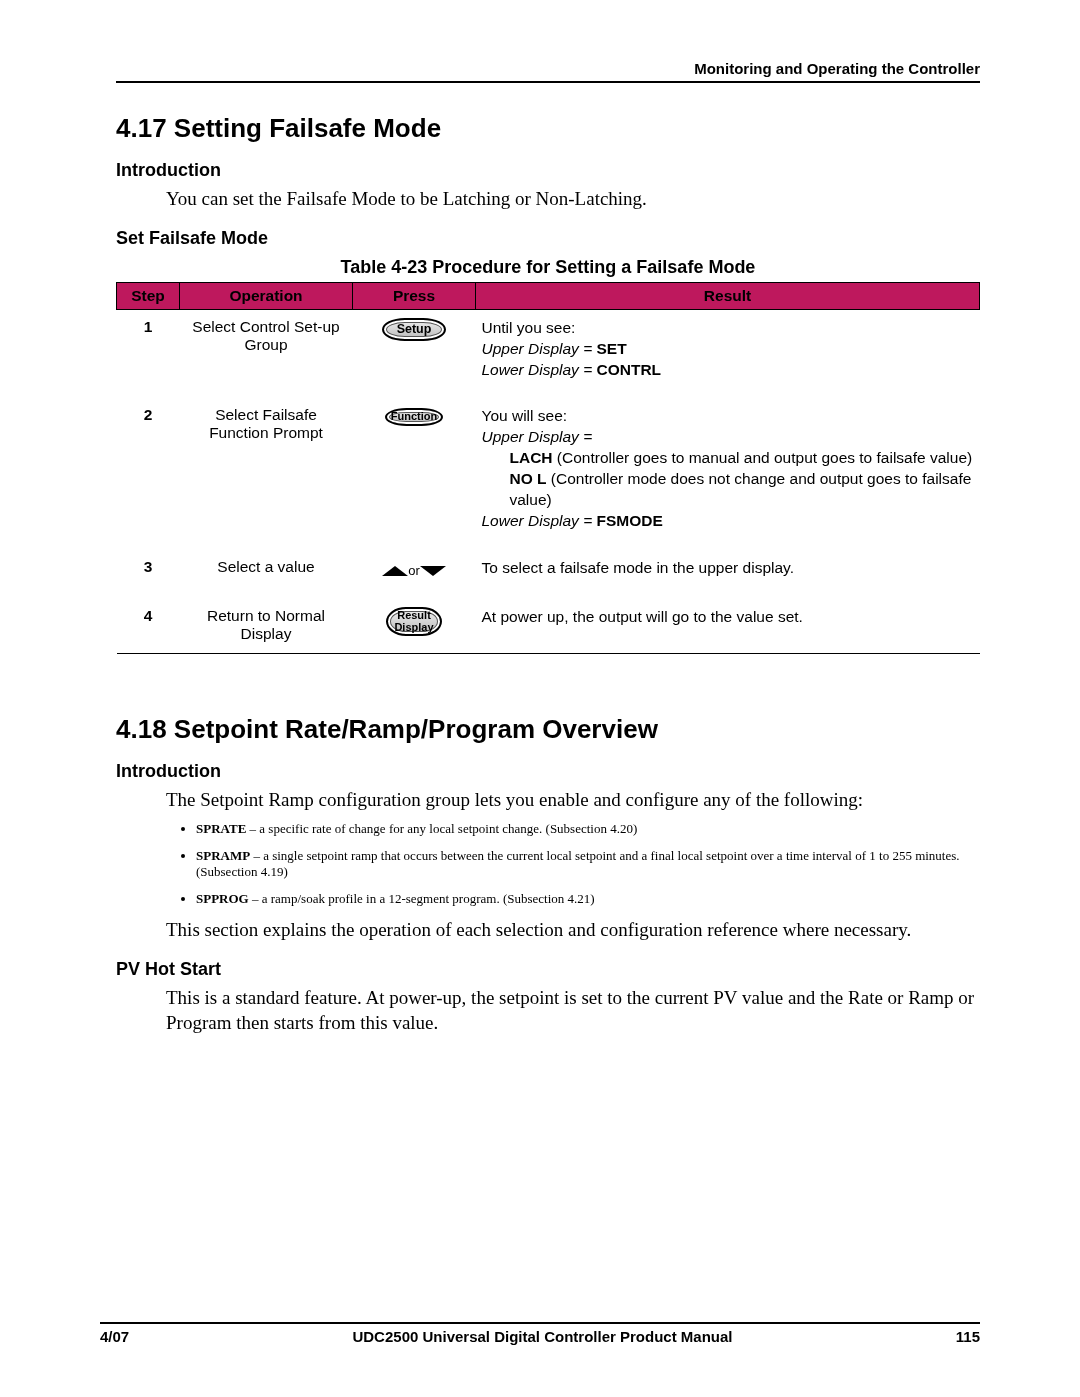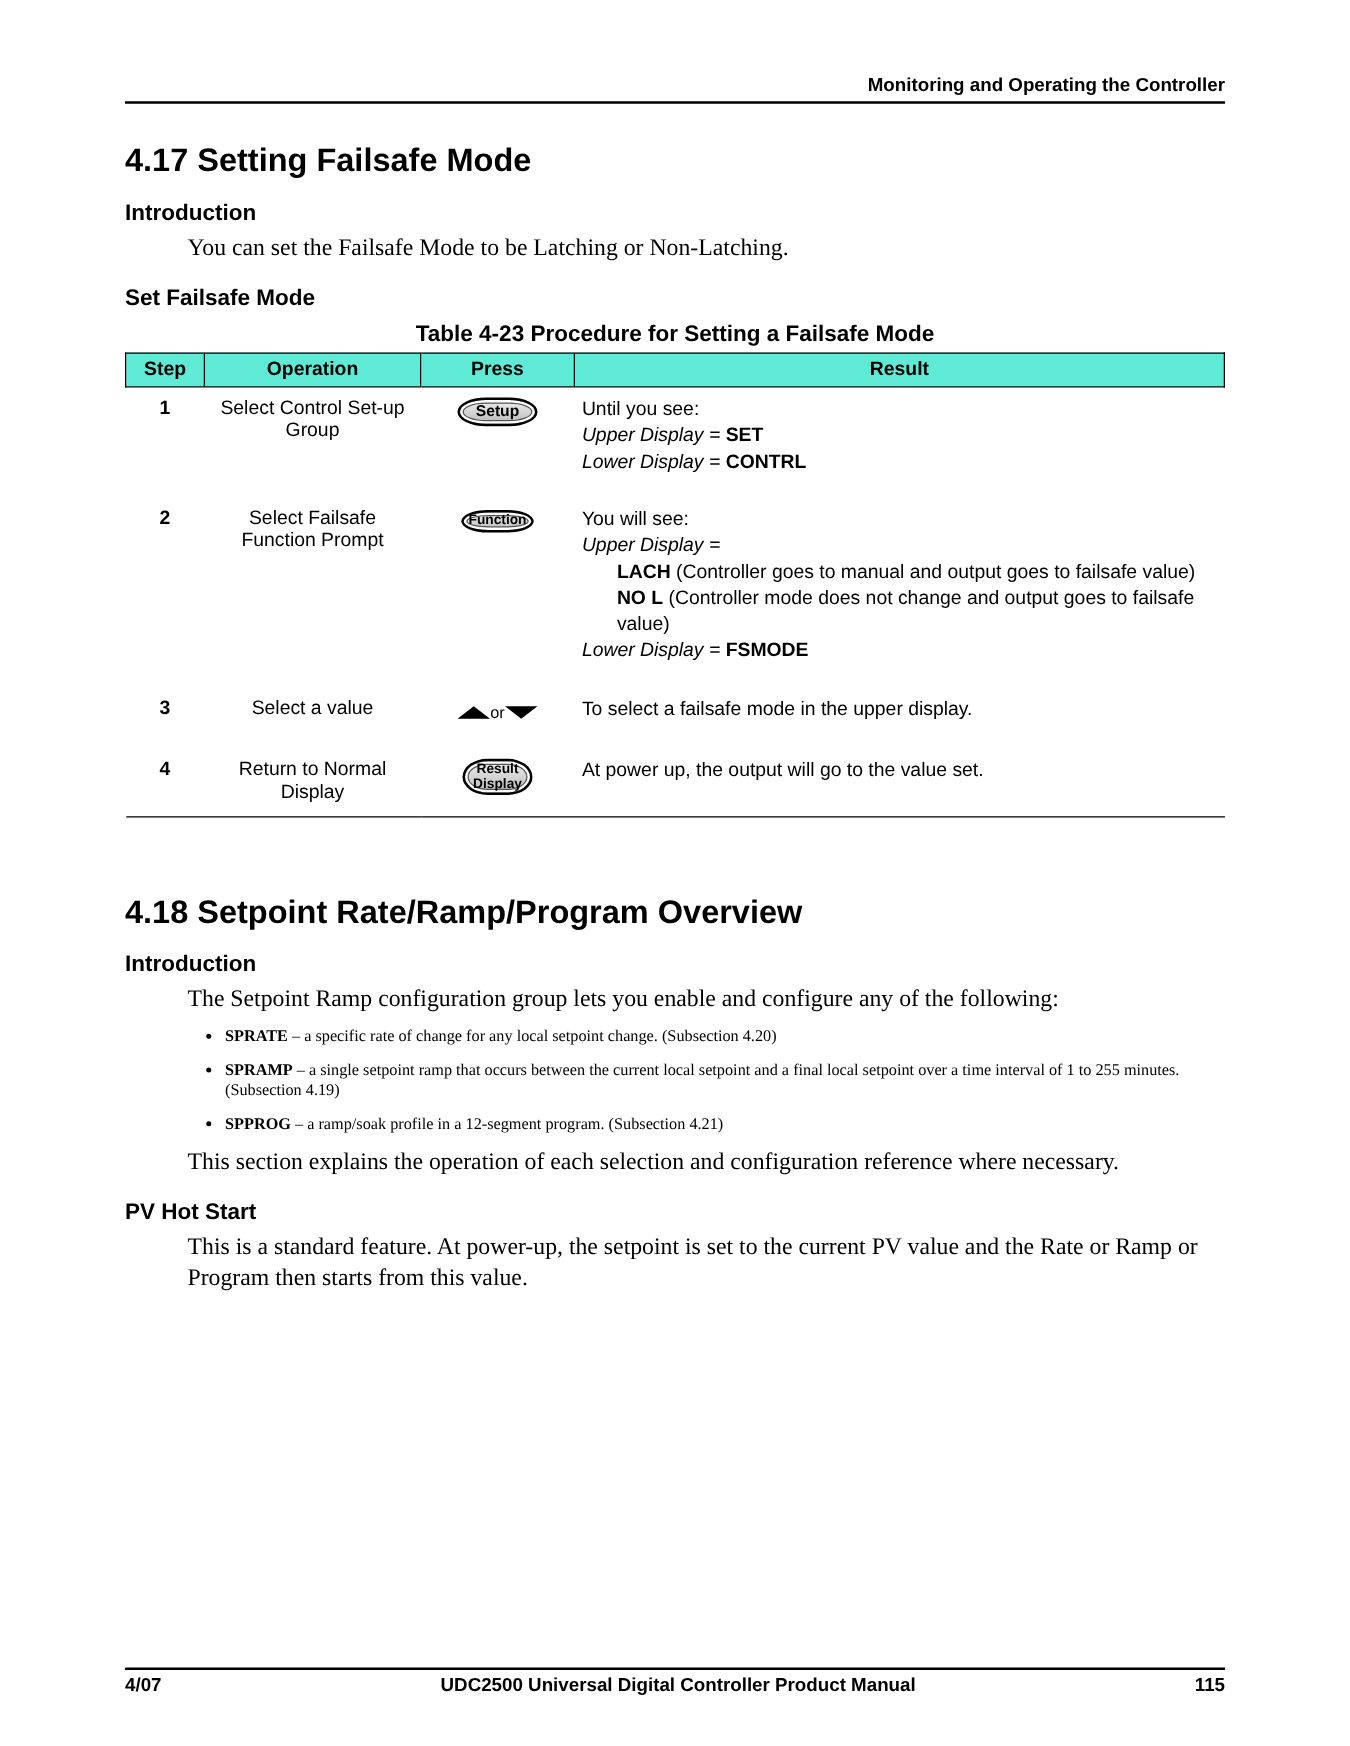--- a/index.html
+++ b/index.html
@@ -6,20 +6,21 @@
     margin: 0;
     padding: 0;
     background: #fff;
     font-family: "Times New Roman", Times, serif;
     width: 1080px;
     height: 1397px;
     position: relative;
   }
   .page {
     padding: 60px 100px 40px 100px;
+    margin-left: 16px;
   }
   .header-right {
     text-align: right;
     font-family: Arial, Helvetica, sans-serif;
     font-weight: bold;
     font-size: 15px;
     border-bottom: 2px solid #000;
     padding-bottom: 4px;
     margin-bottom: 30px;
   }
@@ -56,21 +57,21 @@
     text-align: center;
     margin: 8px 0 4px 0;
   }
   table.proc {
     width: 100%;
     border-collapse: collapse;
     font-family: Arial, Helvetica, sans-serif;
     font-size: 15.5px;
   }
   table.proc th {
-    background: #5eead4;
+    background: #be185d;
     border-top: 1px solid #000;
     border-bottom: 1px solid #000;
     border-left: 1px solid #000;
     font-weight: bold;
     padding: 4px 6px;
     text-align: center;
   }
   table.proc th:last-child { border-right: 1px solid #000; }
   table.proc td {
     padding: 8px 6px 18px 6px;
@@ -119,21 +120,21 @@
   .arrow-down {
     border-left: 13px solid transparent;
     border-right: 13px solid transparent;
     border-top: 10px solid #000;
   }
   .res-block { line-height: 1.35; }
   .res-indent { margin-left: 28px; display: block; }
   .footer {
     position: absolute;
     left: 100px; right: 100px;
-    bottom: 40px;
+    bottom: 52px;
     border-top: 2px solid #000;
     padding-top: 4px;
     font-family: Arial, Helvetica, sans-serif;
     font-weight: bold;
     font-size: 15px;
     display: flex;
     justify-content: space-between;
   }
 </style>
 </head>

